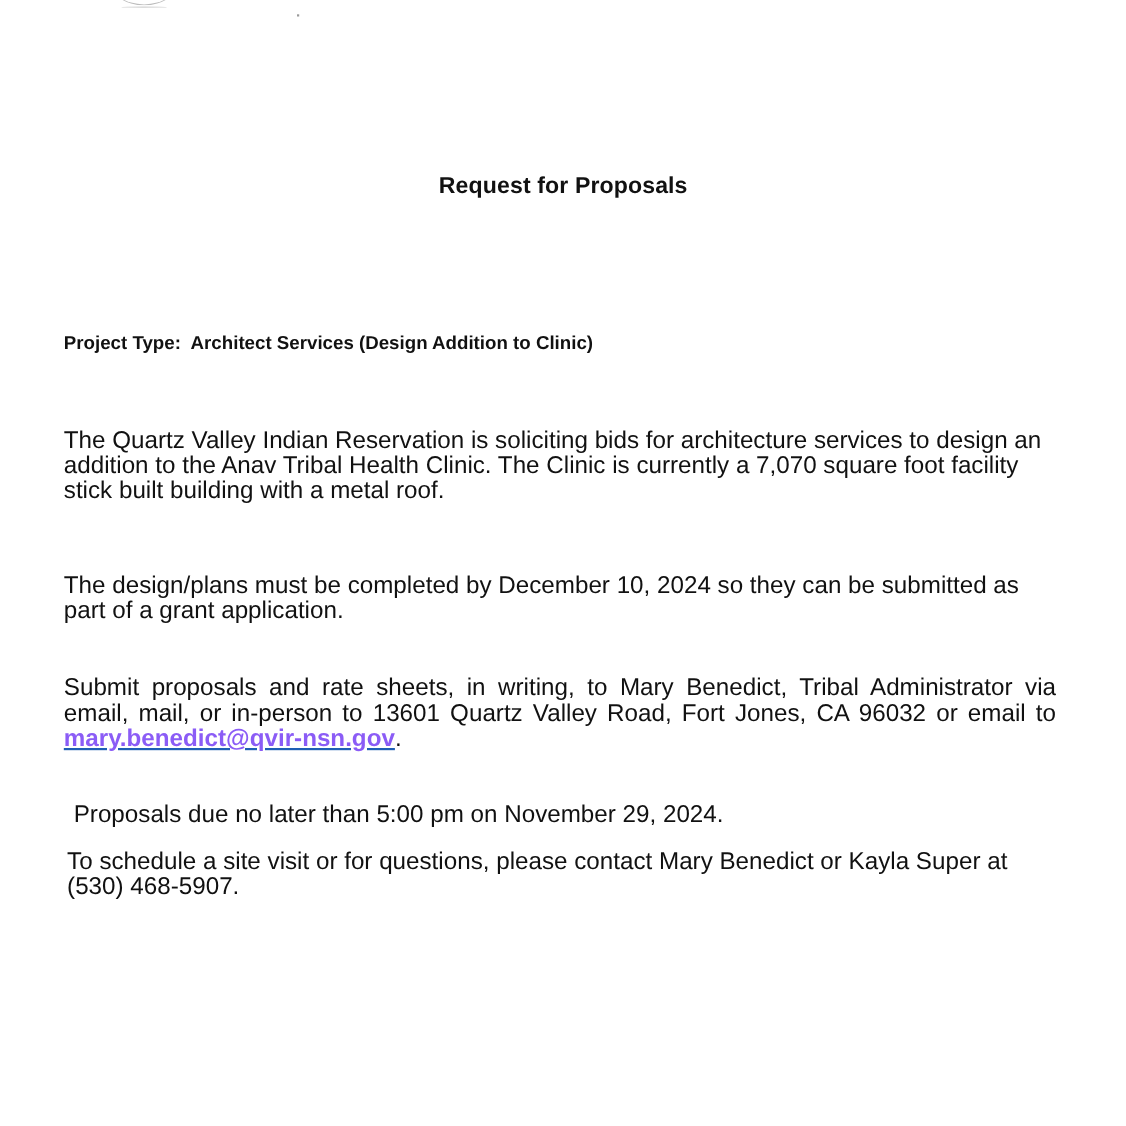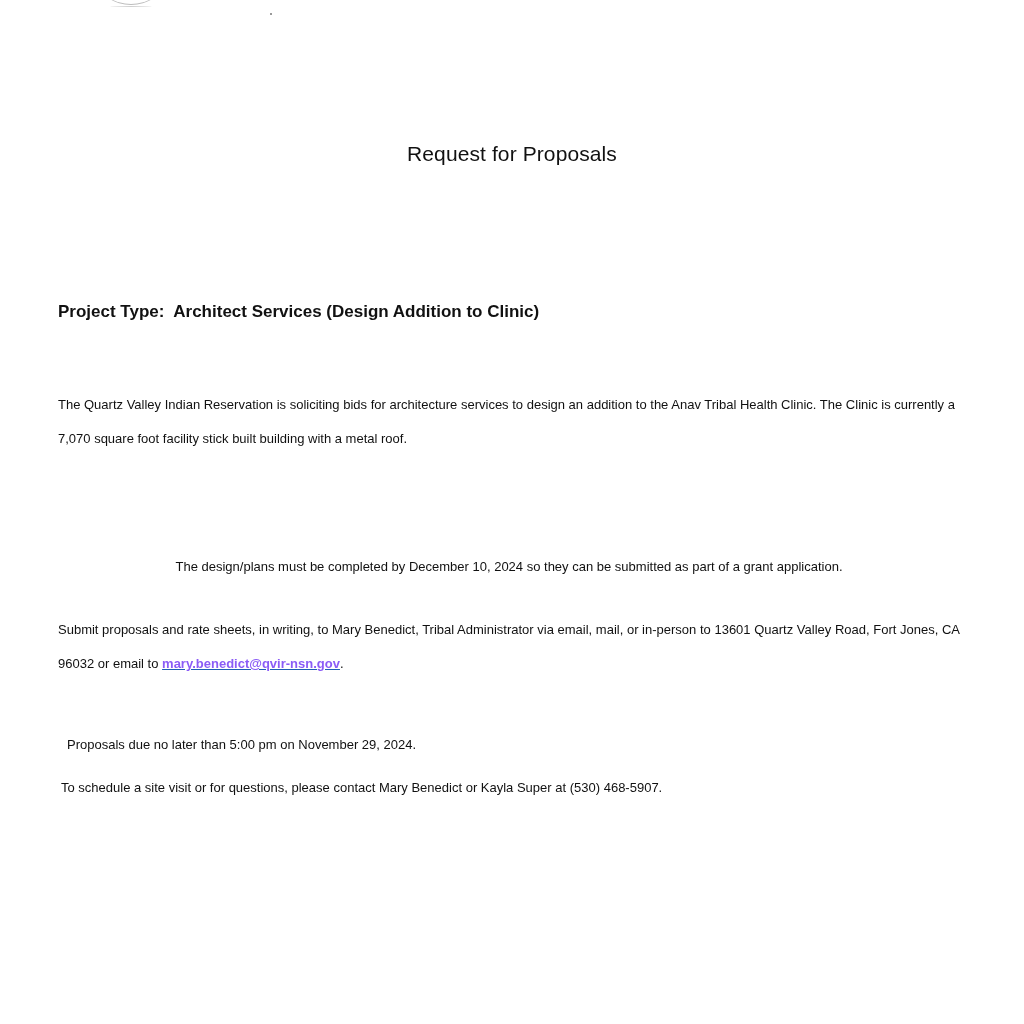--- a/index.html
+++ b/index.html
@@ -39,44 +39,44 @@
       left: 270px;
       top: 13px;
       width: 2px;
       height: 2px;
       background: #9a9a9a;
     }
     .title {
       position: absolute;
       left: 0;
       right: 0;
-      top: 142px;
+      top: 157px;
       text-align: center;
-      font-weight: normal;
+      font-weight: bold;
       font-size: 21px;
       letter-spacing: 0.1px;
       color: #111111;
     }
     .project-type {
       position: absolute;
       left: 58px;
       top: 302px;
       font-weight: bold;
       font-size: 17px;
       white-space: pre;
     }
     .para {
       position: absolute;
       left: 58px;
       width: 902px;
-      font-size: 13px;
-      line-height: 34px;
+      font-size: 22px;
+      line-height: 23px;
     }
     .p1 { top: 388px; }
-    .p2 { top: 550px; text-align: center; }
+    .p2 { top: 520px; }
     .p3 { top: 613px; text-align: justify; text-align-last: left; }
     .p4 { top: 728px; left: 67px; }
     .p5 { top: 771px; left: 61px; width: 900px; }
     .email-link {
       color: #8b5cf6;
       text-decoration: underline;
       text-decoration-color: #1f5fb4;
       cursor: pointer;
       font-weight: bold;
     }

